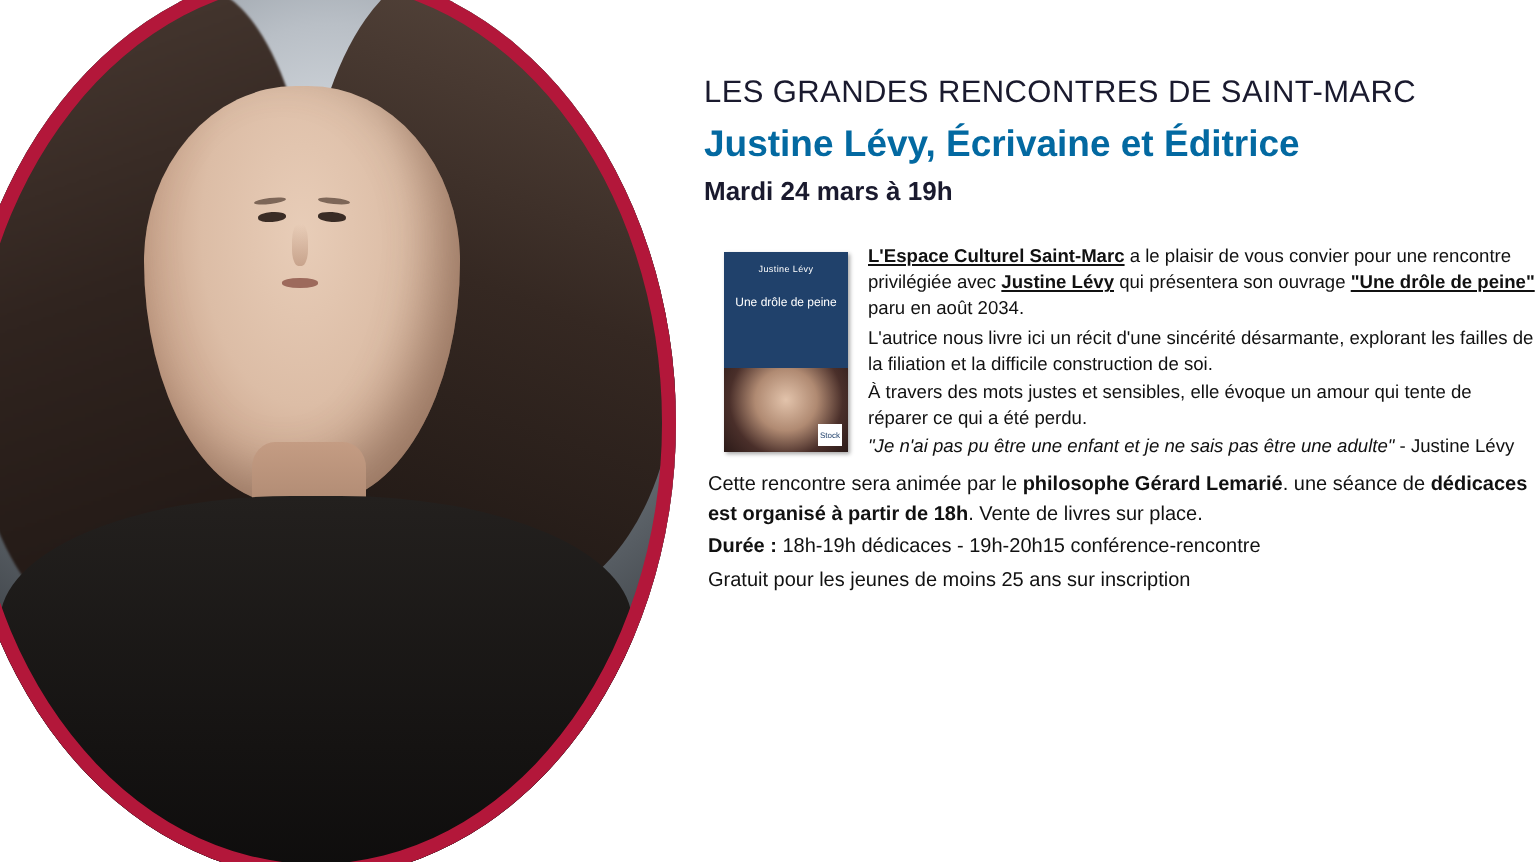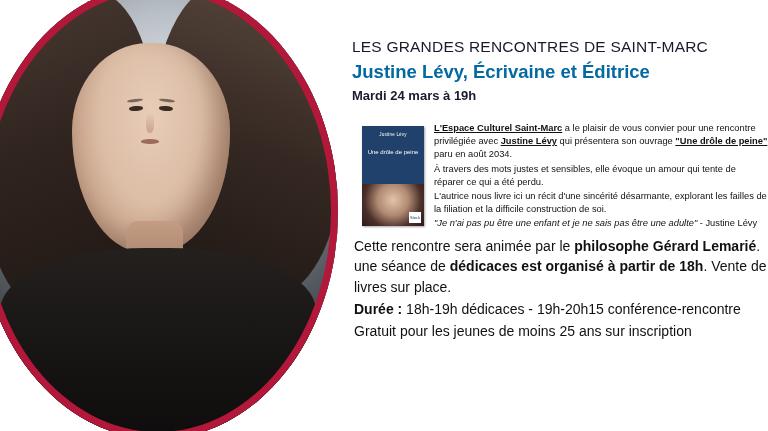--- a/index.html
+++ b/index.html
@@ -247,21 +247,21 @@
   }
   .para p { margin: 0 0 1px 0; }
   .para b { font-weight: bold; text-decoration: underline; }
   .para i { font-style: italic; }
 
   .lower {
     position: absolute;
     left: 2px;
     top: 114px;
     width: 414px;
-    font-size: 14px;
+    font-size: 10px;
     color: #111;
     line-height: 1.45;
   }
   .lower p { margin: 0 0 2px 0; }
   .lower b { font-weight: bold; }
 </style>
 </head>
 <body>
 
 <div class="poster">
@@ -298,22 +298,22 @@
 
       <div class="book">
         <div class="book-author">Justine Lévy</div>
         <div class="book-title">Une drôle de peine</div>
         <div class="book-photo"></div>
         <div class="book-pub">Stock</div>
       </div>
 
       <div class="para">
         <p><b>L'Espace Culturel Saint-Marc</b><span> a le plaisir de vous convier pour une rencontre privilégiée avec </span><b>Justine Lévy</b><span> qui présentera son ouvrage </span><b>"Une drôle de peine"</b><span> paru en août 2034.</span></p>
+        <p>L'autrice nous livre ici un récit d'une sincérité désarmante, explorant les failles de la filiation et la difficile construction de soi.</p>
         <p>À travers des mots justes et sensibles, elle évoque un amour qui tente de réparer ce qui a été perdu.</p>
-        <p>L'autrice nous livre ici un récit d'une sincérité désarmante, explorant les failles de la filiation et la difficile construction de soi.</p>
         <p><i>"Je n'ai pas pu être une enfant et je ne sais pas être une adulte"</i><span> - Justine Lévy</span></p>
       </div>
 
       <div class="lower">
         <p><span>Cette rencontre sera animée par le </span><b>philosophe Gérard Lemarié</b><span>. une séance de </span><b>dédicaces est organisé à partir de 18h</b><span>. Vente de livres sur place.</span></p>
         <p><b>Durée :</b><span> 18h-19h dédicaces - 19h-20h15 conférence-rencontre</span></p>
         <p>Gratuit pour les jeunes de moins 25 ans sur inscription</p>
       </div>
 
     </div>

